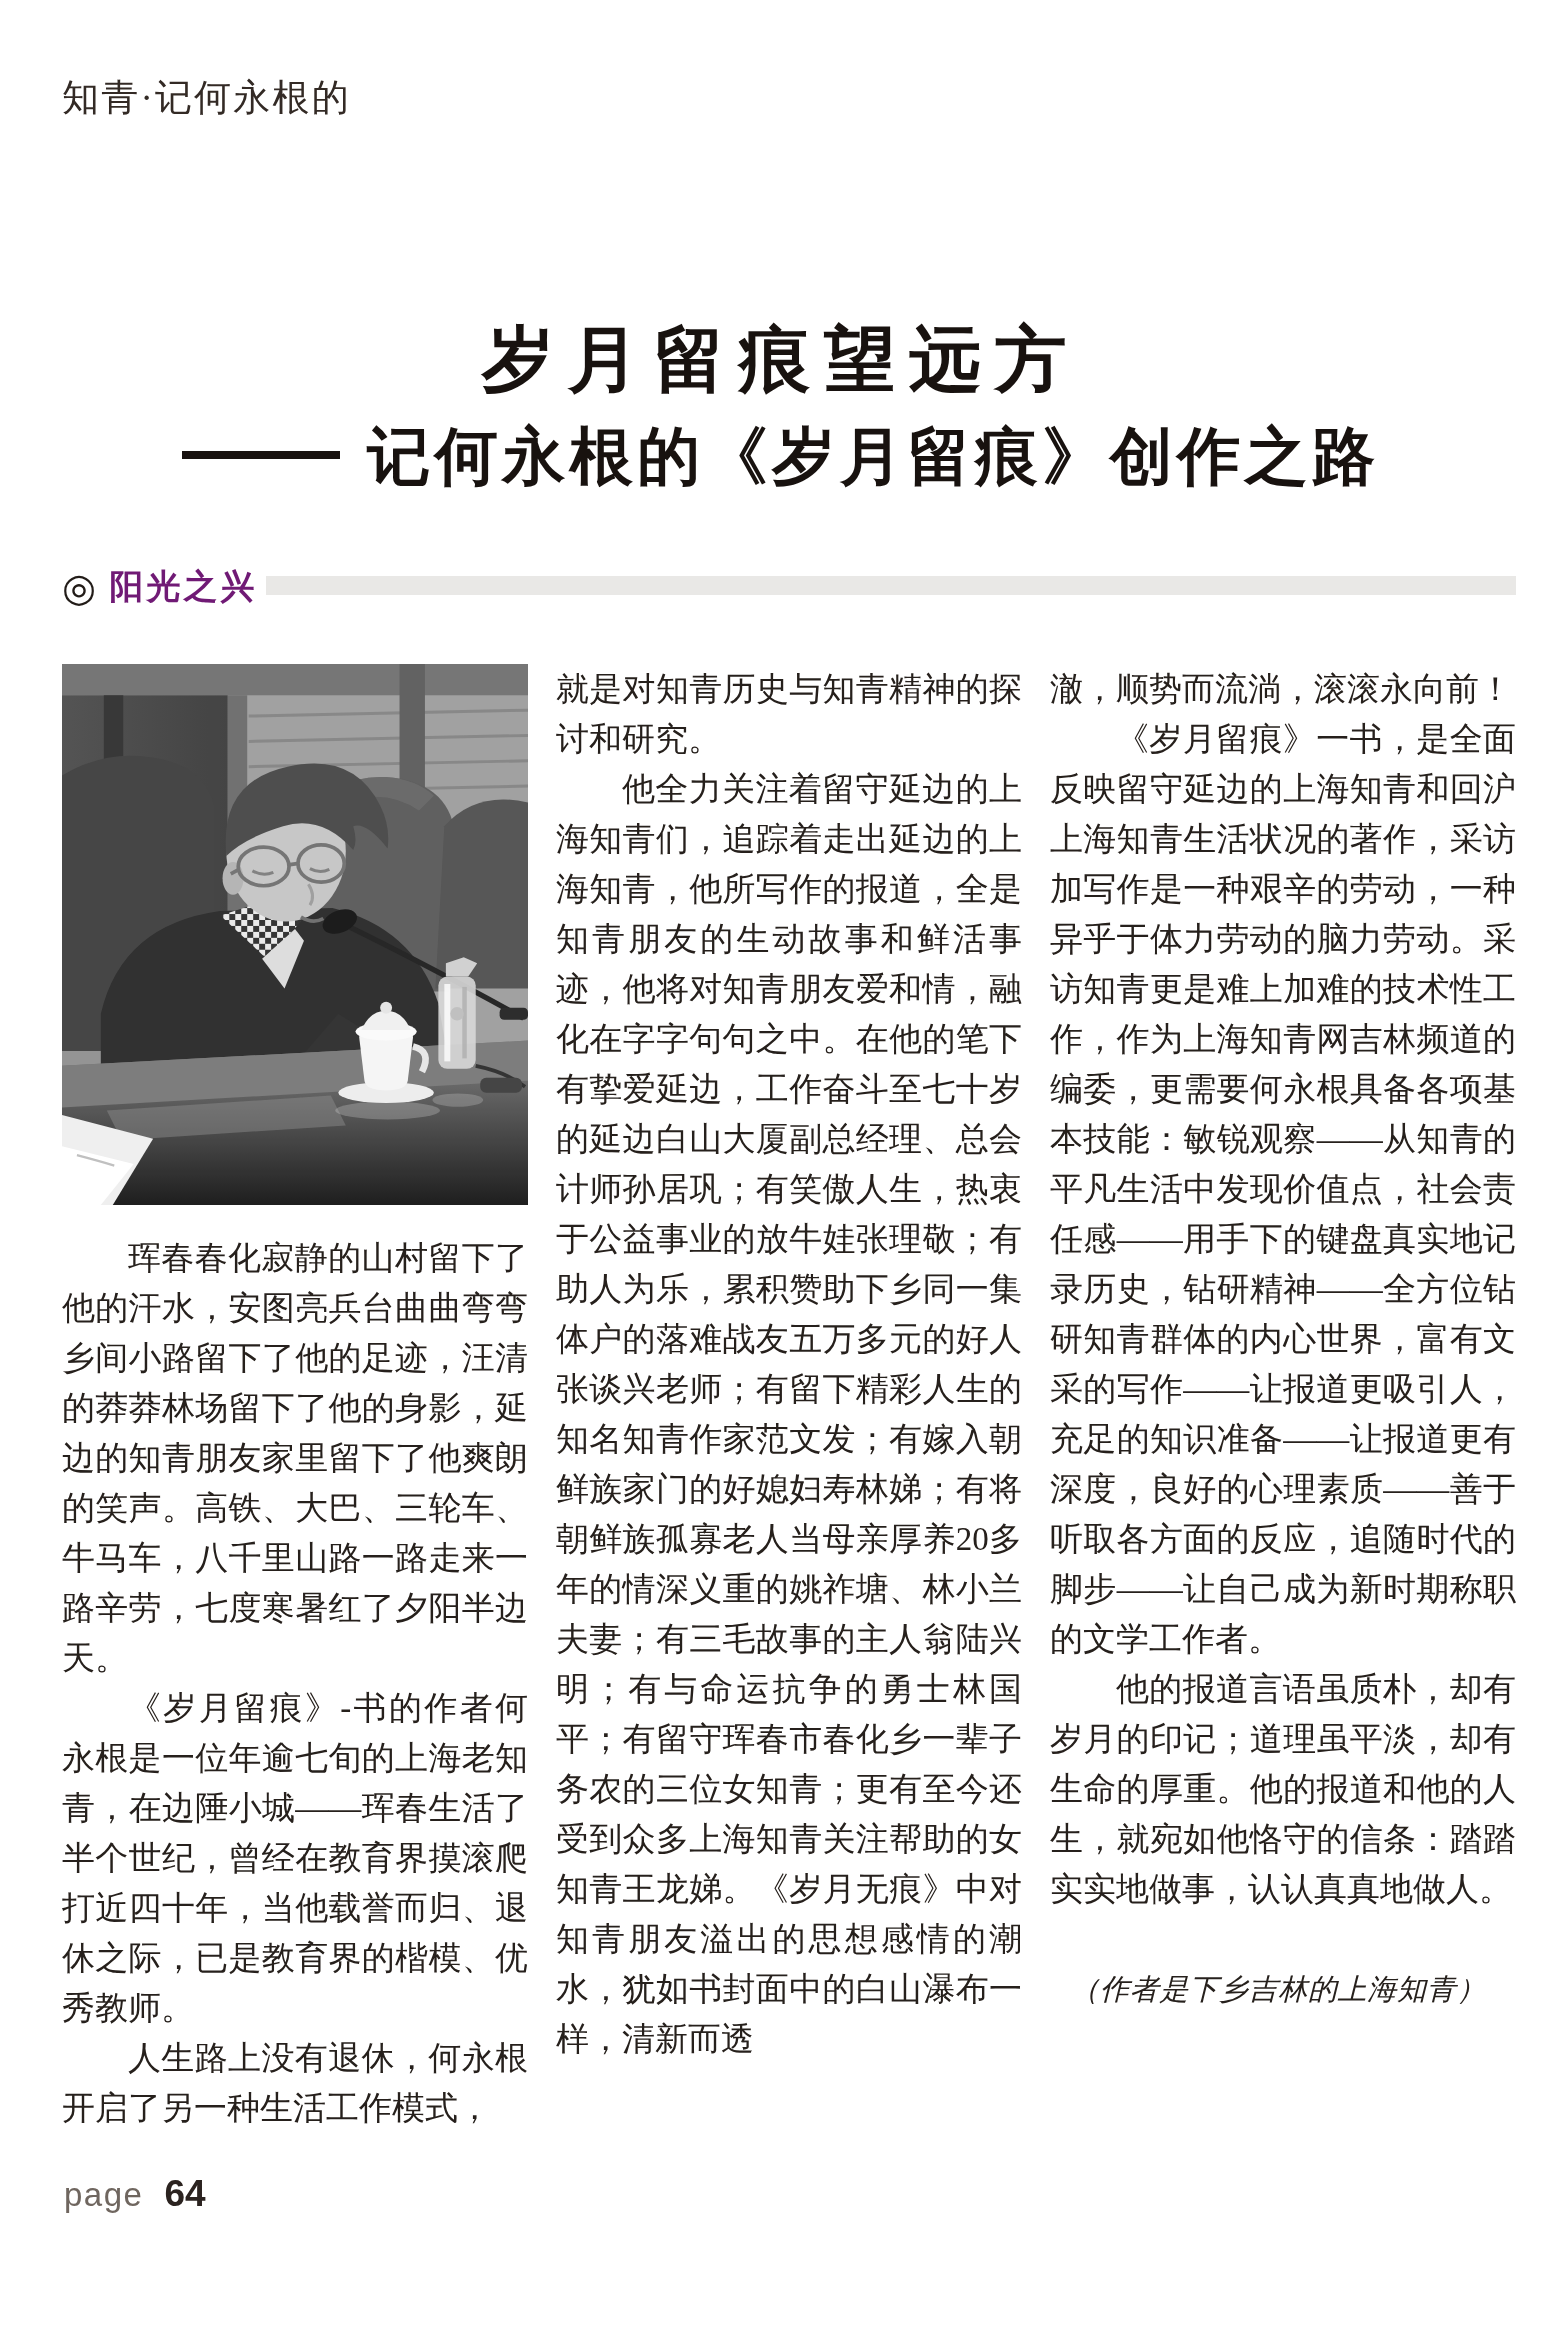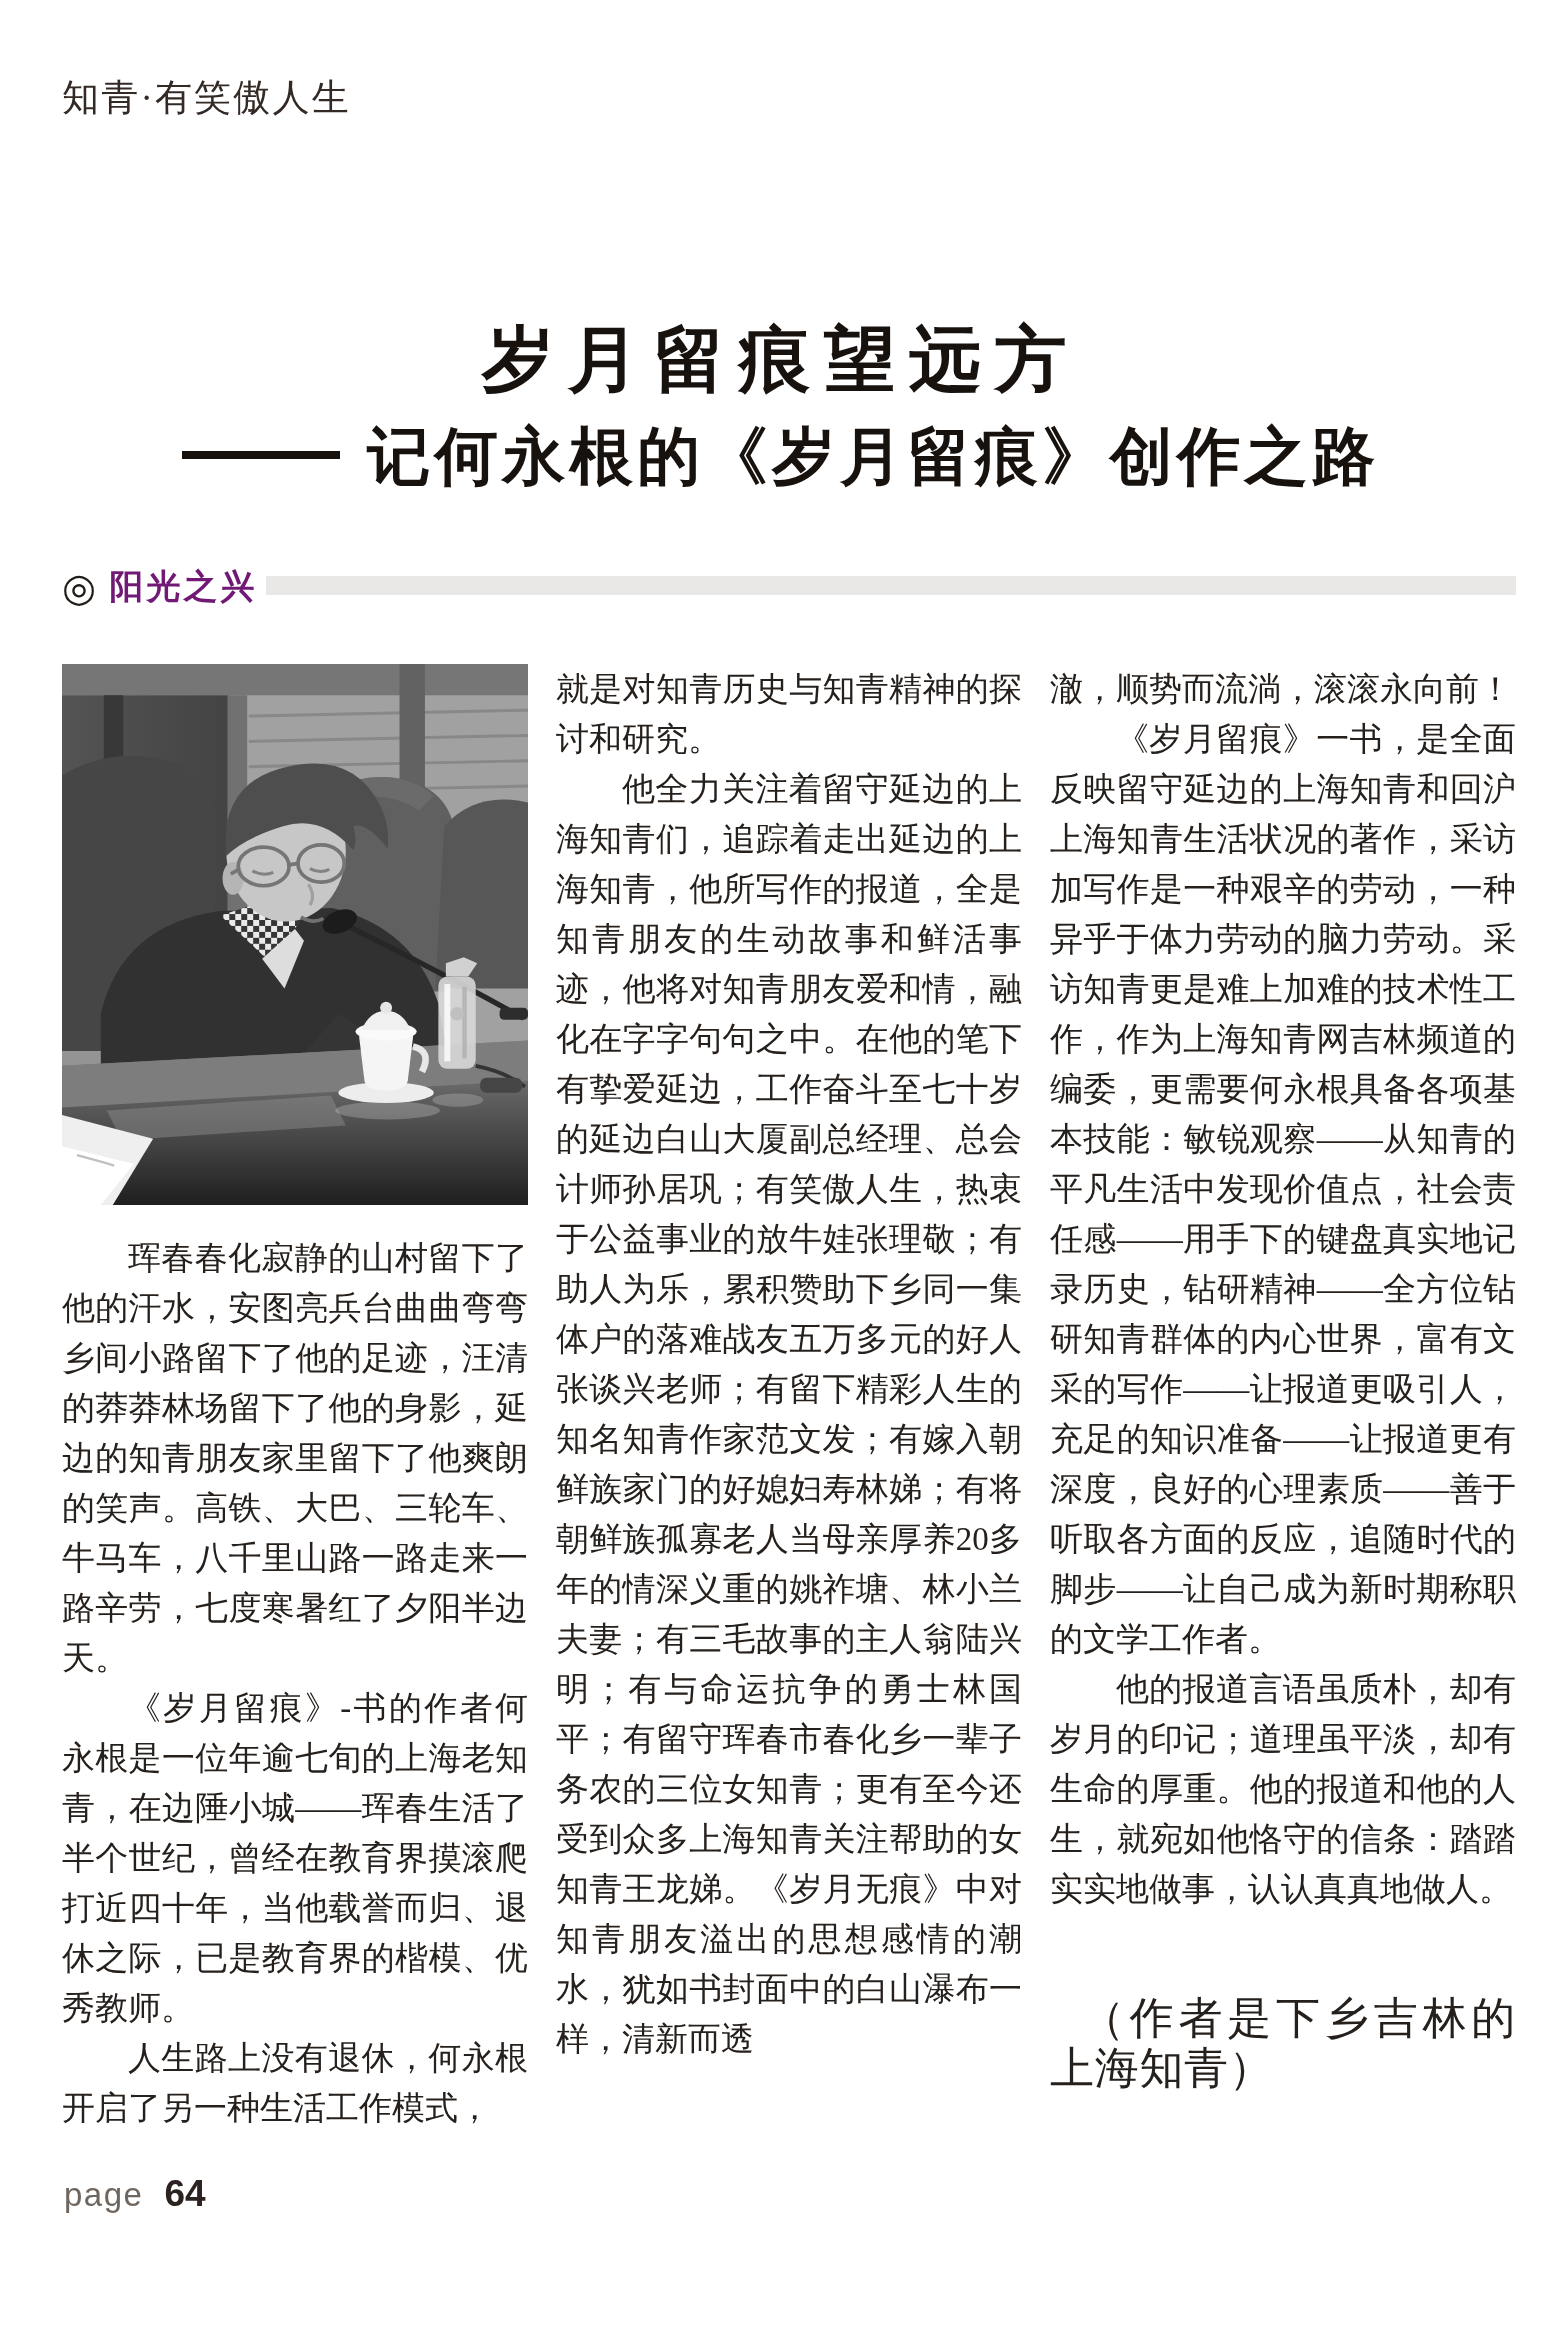--- a/index.html
+++ b/index.html
@@ -56,21 +56,21 @@
 
   .content {
     position: absolute; left: 62px; right: 46px; top: 664px;
     display: flex; gap: 28px;
   }
   .col { flex: 1; font-size: 33px; line-height: 50px; text-align: justify; }
   .col p { margin: 0; }
   p.indent { text-indent: 2em; }
   p.noindent { text-indent: 0; }
   p.note {
-    margin-top: 80px; font-size: 44px;
+    margin-top: 50px; font-style: italic; font-size: 29px;
     text-indent: 0.7em; letter-spacing: 0.7px;
   }
 
   .photo {
     width: 100%; height: 541px; margin-bottom: 28px;
     background: #8f8f8f; overflow: hidden;
   }
   .photo svg { display: block; width: 100%; height: 100%; }
 
   .page-footer {
@@ -82,21 +82,21 @@
     font-weight: 300; font-size: 33px; color: #6f665f; letter-spacing: 1.5px;
   }
   .footer-number {
     font-family: "Liberation Sans", "DejaVu Sans", sans-serif;
     font-weight: 700; font-size: 37px; color: #2b2320; margin-left: 21px;
   }
 </style>
 </head>
 <body>
 
-<div class="section-header">知青·有笑傲人生</div>
+<div class="section-header">知青·记何永根的</div>
 
 <h1 class="article-title">岁月留痕望远方</h1>
 
 <div class="article-subtitle">
   <span class="subtitle-dash"></span><span>记何永根的《岁月留痕》创作之路</span>
 </div>
 
 <div class="byline-row">
   <span class="byline-mark">◎</span>
   <span class="byline-name">阳光之兴</span>

